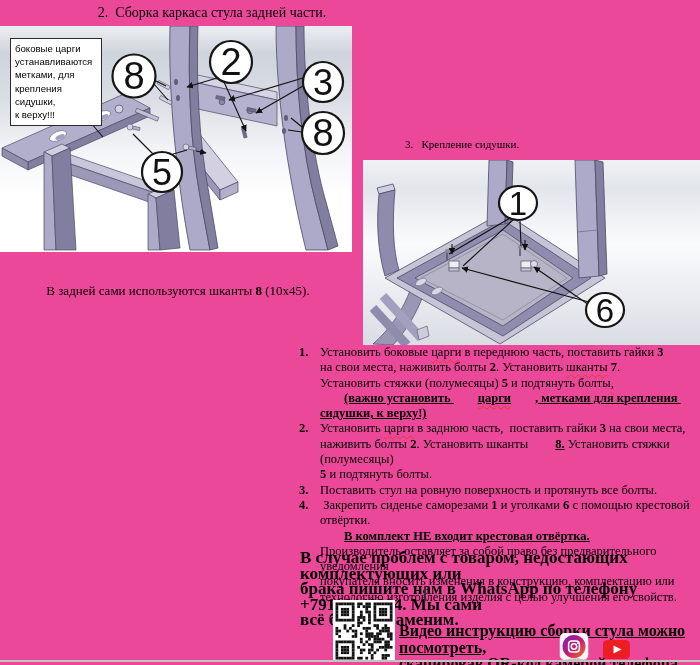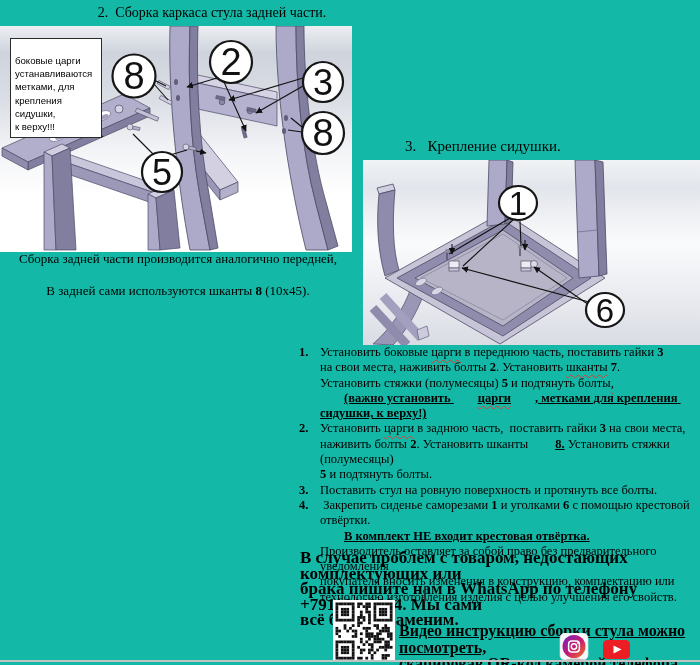--- a/index.html
+++ b/index.html
@@ -1,22 +1,22 @@
 <!DOCTYPE html>
 <html><head>
 <meta charset="utf-8">
 <style>
   html,body{margin:0;padding:0;background:#fff;}
-  .page{position:relative;width:700px;height:665px;background:#14b8a6;overflow:hidden;
+  .page{position:relative;width:700px;height:665px;background:#ec4899;overflow:hidden;
         font-family:"Liberation Serif", serif;color:#000;}
   .abs{position:absolute;}
   .h2{left:52px;top:5px;width:320px;text-align:center;font-size:14px;white-space:pre-wrap;}
-  .h3{left:405px;top:138px;font-size:15px;white-space:pre-wrap;}
+  .h3{left:405px;top:138px;font-size:11px;white-space:pre-wrap;}
   .note-box{left:10px;top:38px;width:92px;box-sizing:border-box;border:1.3px solid #2b2b2b;
-            background:#fff;padding:15px 3px 4px 4px;font-family:"Liberation Sans",sans-serif;
+            background:#fff;padding:3px 3px 4px 4px;font-family:"Liberation Sans",sans-serif;
             font-size:9.6px;line-height:13.2px;white-space:pre-line;z-index:3;}
   .caption{left:0;top:251px;width:356px;text-align:center;font-size:13px;line-height:16.2px;}
   .steps{left:293px;top:345px;width:407px;font-size:12.5px;line-height:15.3px;}
   .step{display:flex;}
   .step-num{flex:none;width:27px;padding-left:6px;box-sizing:border-box;font-weight:bold;}
   .step-body{flex:1;white-space:pre-wrap;}
   .whatsapp{left:300px;top:550px;width:370px;font-size:17px;line-height:15.6px;
             font-weight:bold;white-space:pre-line;}
   .qr-text{left:399px;top:623px;width:295px;font-size:16px;line-height:16.5px;
            font-weight:bold;white-space:pre-line;text-decoration:underline;}
@@ -142,21 +142,21 @@
       <text class="callout-num" x="162" y="159" font-size="36" text-anchor="middle">5</text>
     </g>
   </svg>
 
   <div class="abs note-box">боковые царги
 устанавливаются
 метками, для
 крепления сидушки,
 к верху!!!</div>
 
-  <div class="abs caption"><span>Сборка задней части производится аналогично передней,</span><br><br><span>В задней сами используются шканты </span><span class="b">8</span><span> (10x45).</span></div>
+  <div class="abs caption"><br><br><span>В задней сами используются шканты </span><span class="b">8</span><span> (10x45).</span></div>
 
   <div class="abs h3">3.   Крепление сидушки.</div>
 
   <svg class="abs" style="left:363px;top:160px;" width="337" height="185" viewBox="0 0 337 185">
     <defs>
       <linearGradient id="bg2" x1="0" y1="0" x2="0" y2="1">
         <stop offset="0" stop-color="#f0f2f5"></stop>
           <stop offset="0.15" stop-color="#e2e5eb"></stop>
         <stop offset="0.45" stop-color="#fafbfc"></stop>
           <stop offset="0.8" stop-color="#e6e8ee"></stop>

